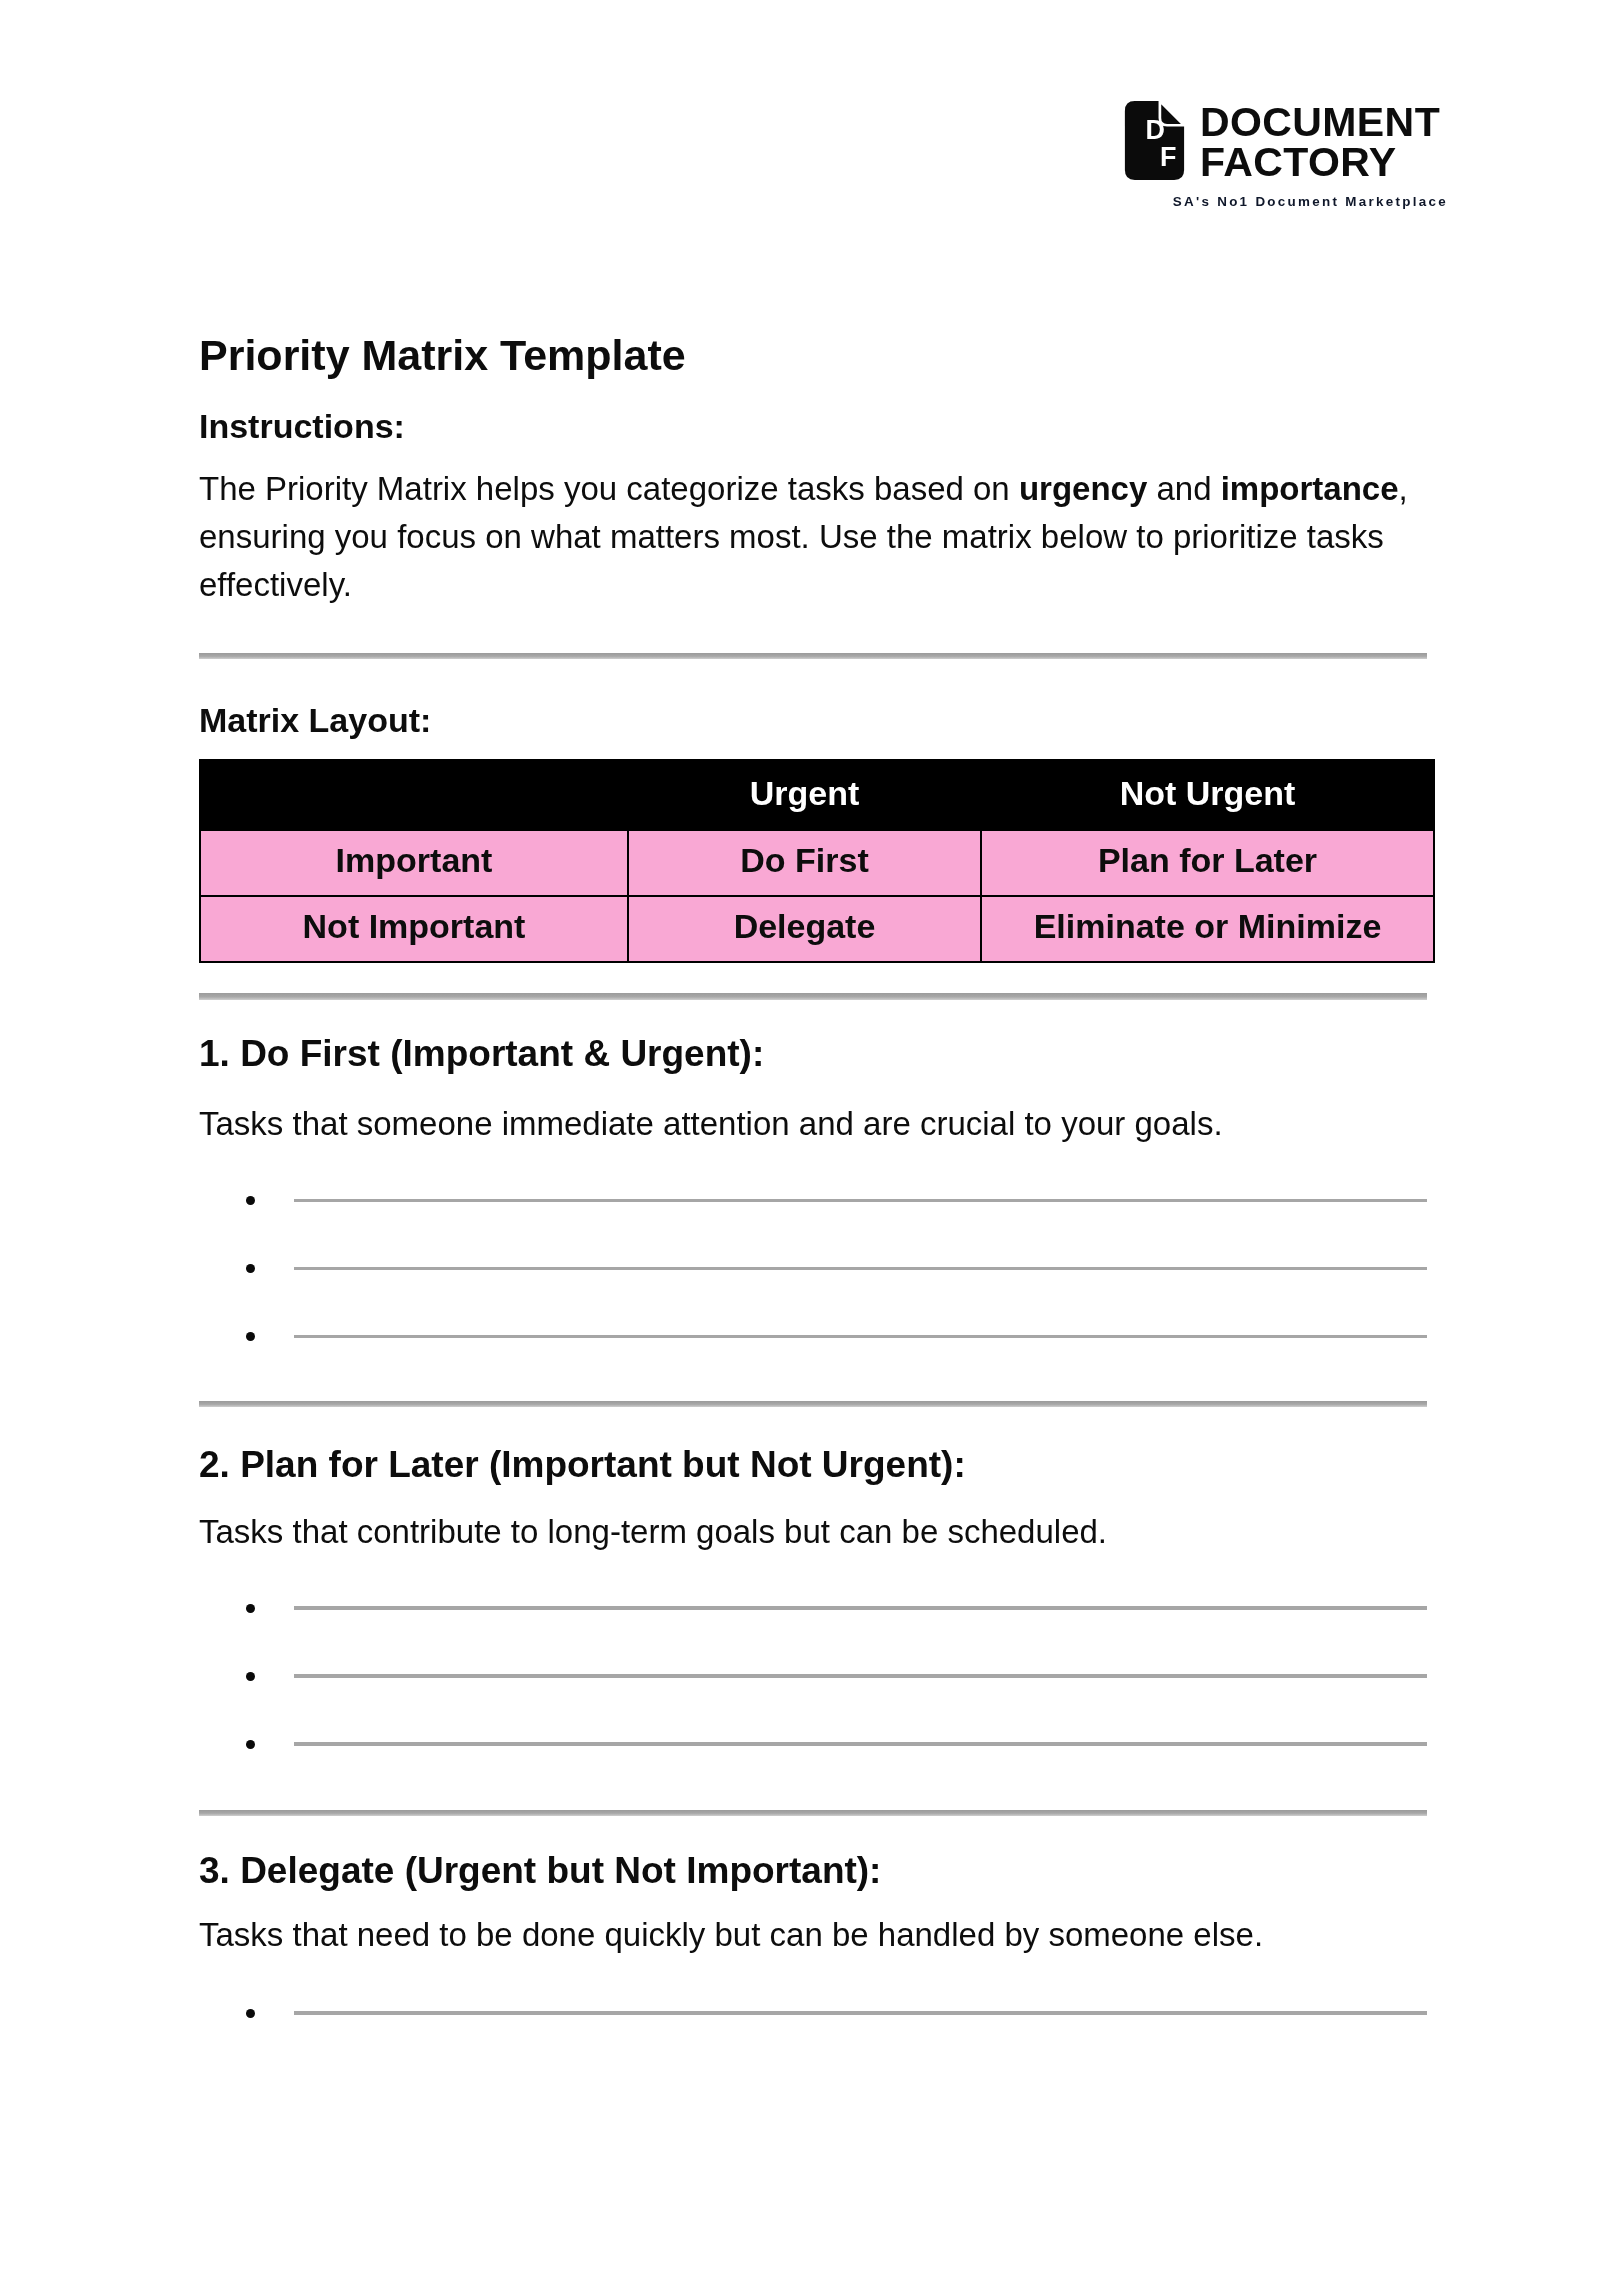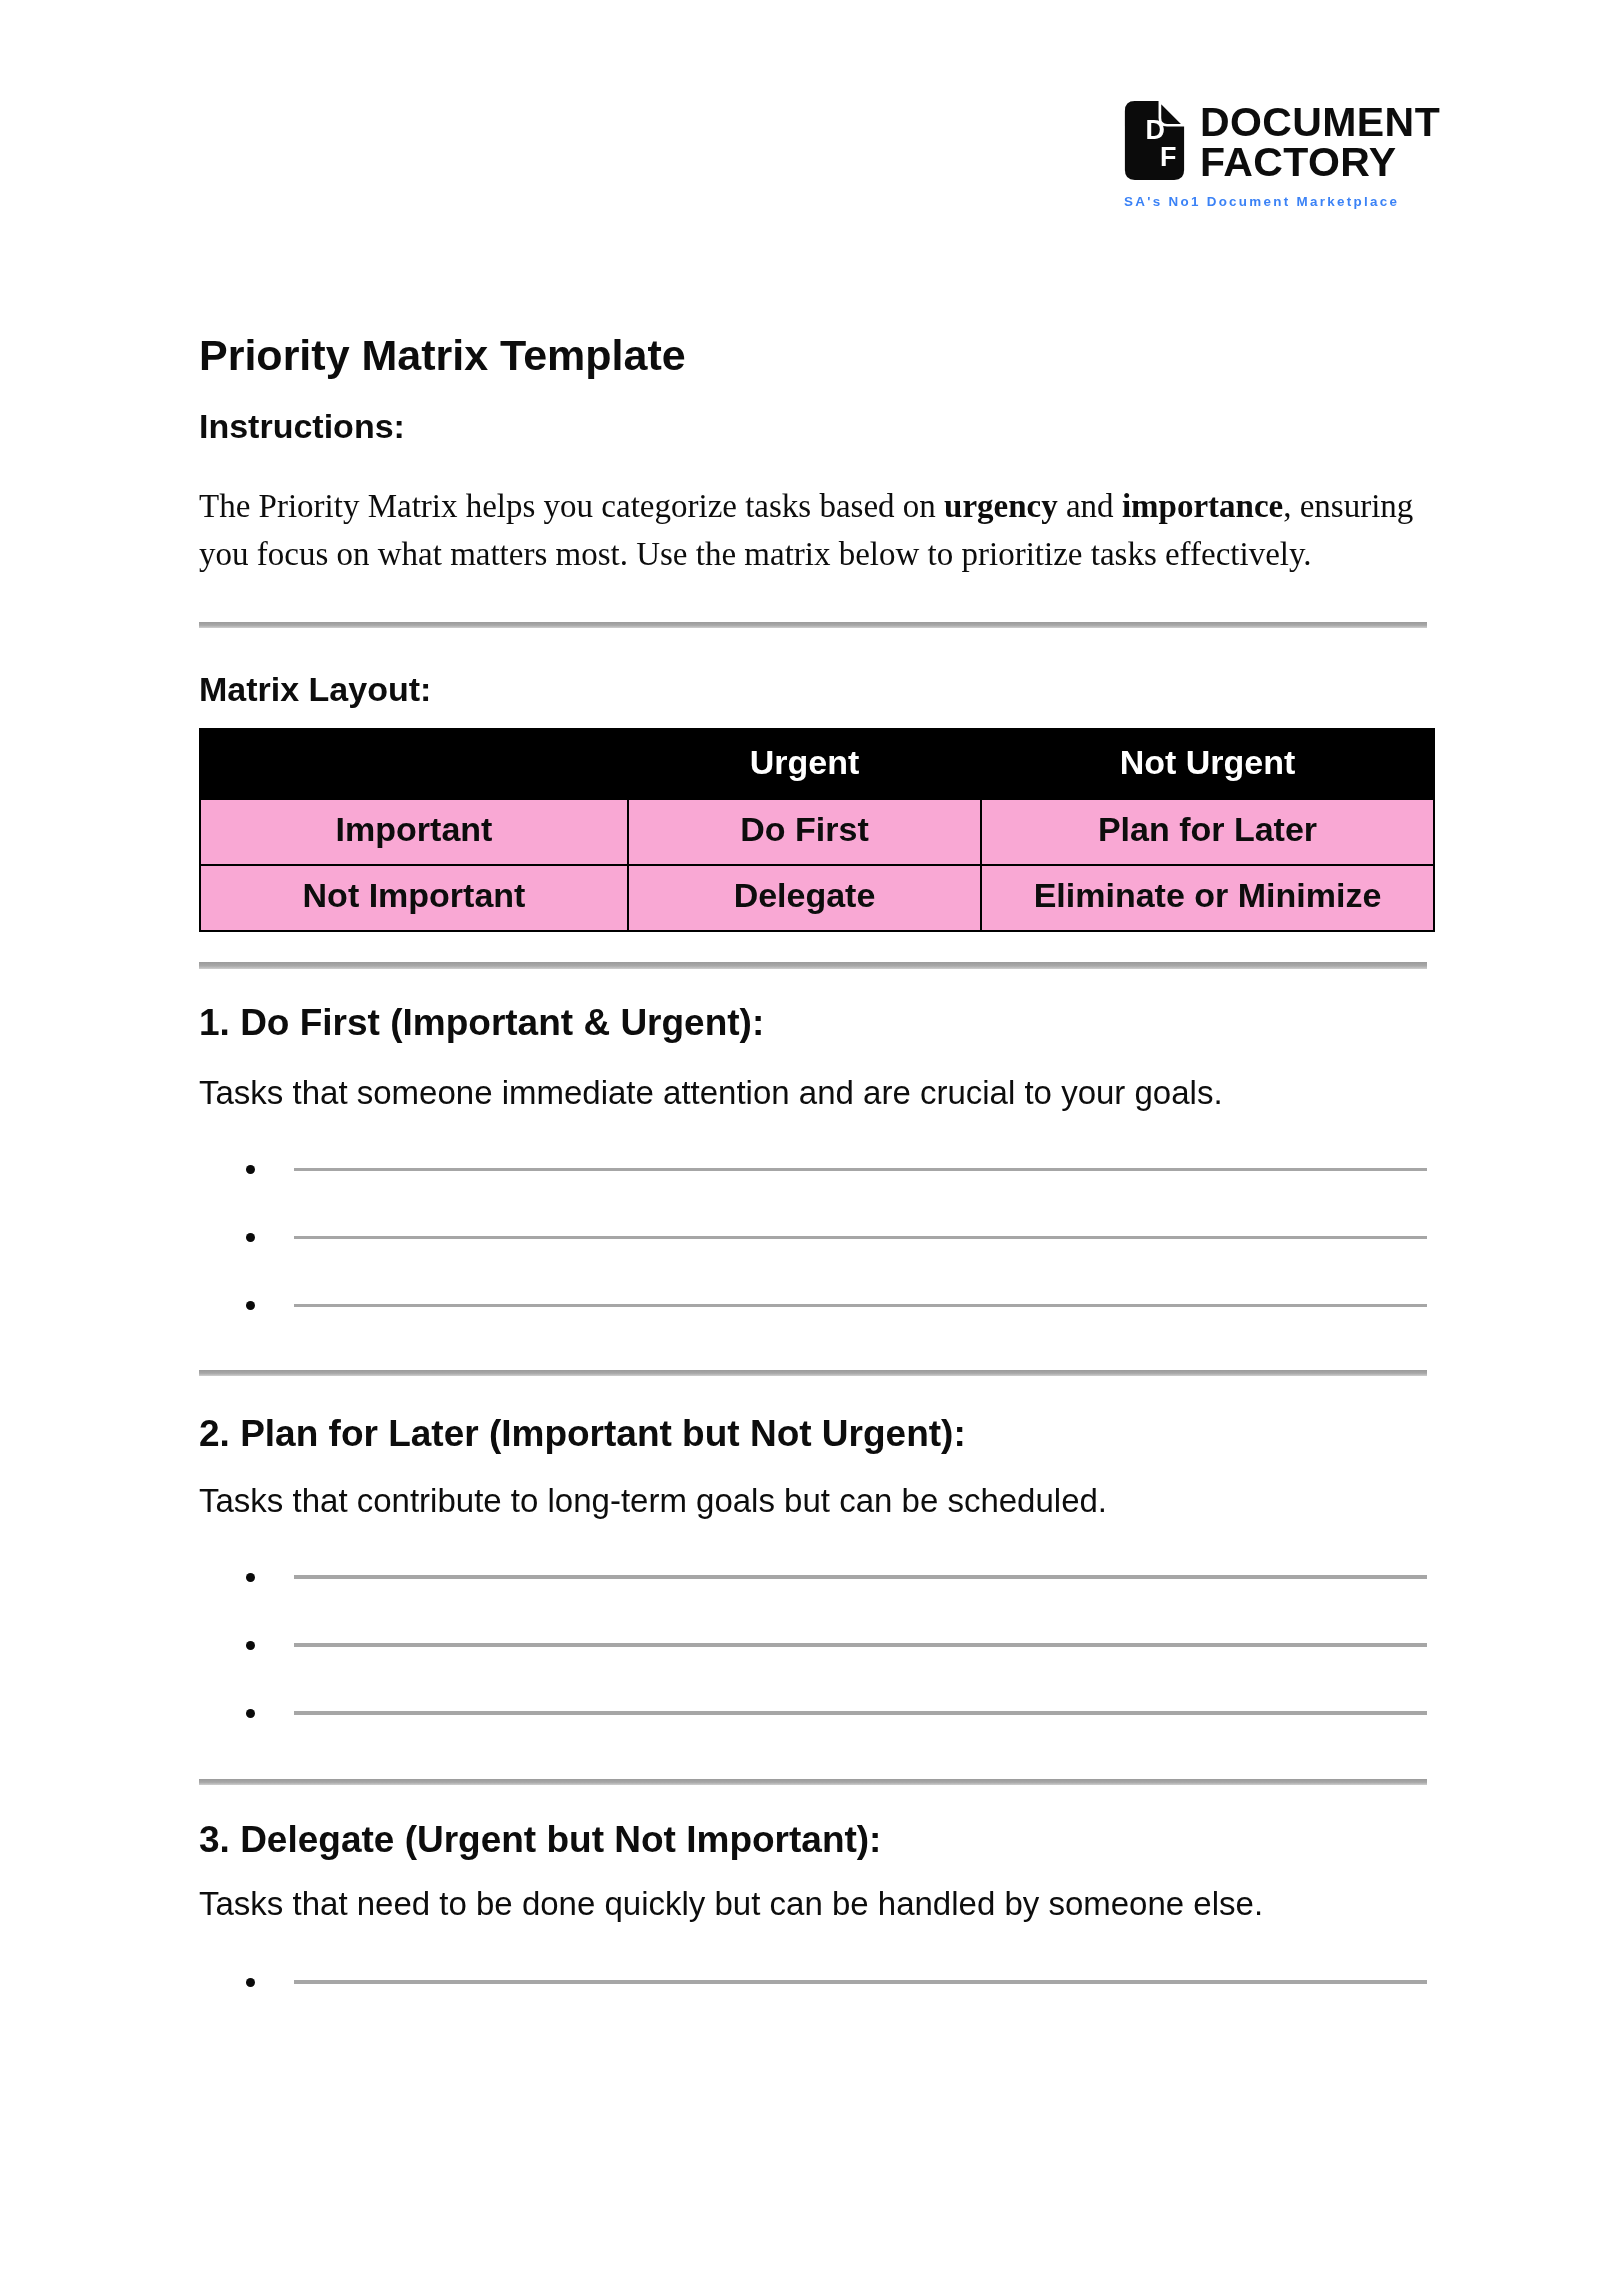--- a/index.html
+++ b/index.html
@@ -10,27 +10,27 @@
     background:#ffffff;
     font-family:"Liberation Sans","DejaVu Sans",sans-serif;
     color:#0d0d0d;
     overflow:hidden;
   }
   
   .logo { position:absolute; left:1124px; top:100px; width:324px; }
   .logo-row { display:flex; align-items:flex-start; }
   .logo-mark { width:61px; height:81px; flex:0 0 auto; }
   .logo-name { margin-left:15px; font-weight:700; font-size:41px; line-height:40px; letter-spacing:0.4px; color:#0d0d0d; padding-top:1.8px; }
-  .logo-tagline { margin-top:12.5px; text-align:left; font-size:13.4px; font-weight:700; letter-spacing:2.3px; color:#3b82f6; white-space:nowrap; }
+  .logo-tagline { margin-top:12.5px; text-align:right; font-size:13.4px; font-weight:700; letter-spacing:2.3px; color:#0f172a; white-space:nowrap; }
   
   .content { margin-left:199px; width:1228px; }
   .doc-title { padding-top:331px; font-size:43px; font-weight:700; line-height:49px; }
   .label { font-size:34px; font-weight:700; line-height:39px; }
   .instructions-label { margin-top:27px; }
-  .intro-para { margin-top:36px; font-size:33px; line-height:48px;font-family:Liberation Serif, serif; }
+  .intro-para { margin-top:19px; font-size:33px; line-height:48px; }
   .intro-para b { font-weight:700; }
   .divider { height:6.3px; background:linear-gradient(180deg,#9b9b9b 0%,#a8a8a8 55%,#cfcfcf 100%); }
   .divider.d1 { margin-top:44px; }
   .divider.d2 { margin-top:30px; }
   .divider.d3 { margin-top:5.4px; }
   .divider.d4 { margin-top:6.3px; }
   .matrix-label { margin-top:42px; }
   
   table.matrix { margin-top:19px; width:1234px; border-collapse:collapse; table-layout:fixed; }
   table.matrix col.c1 { width:428px; }

